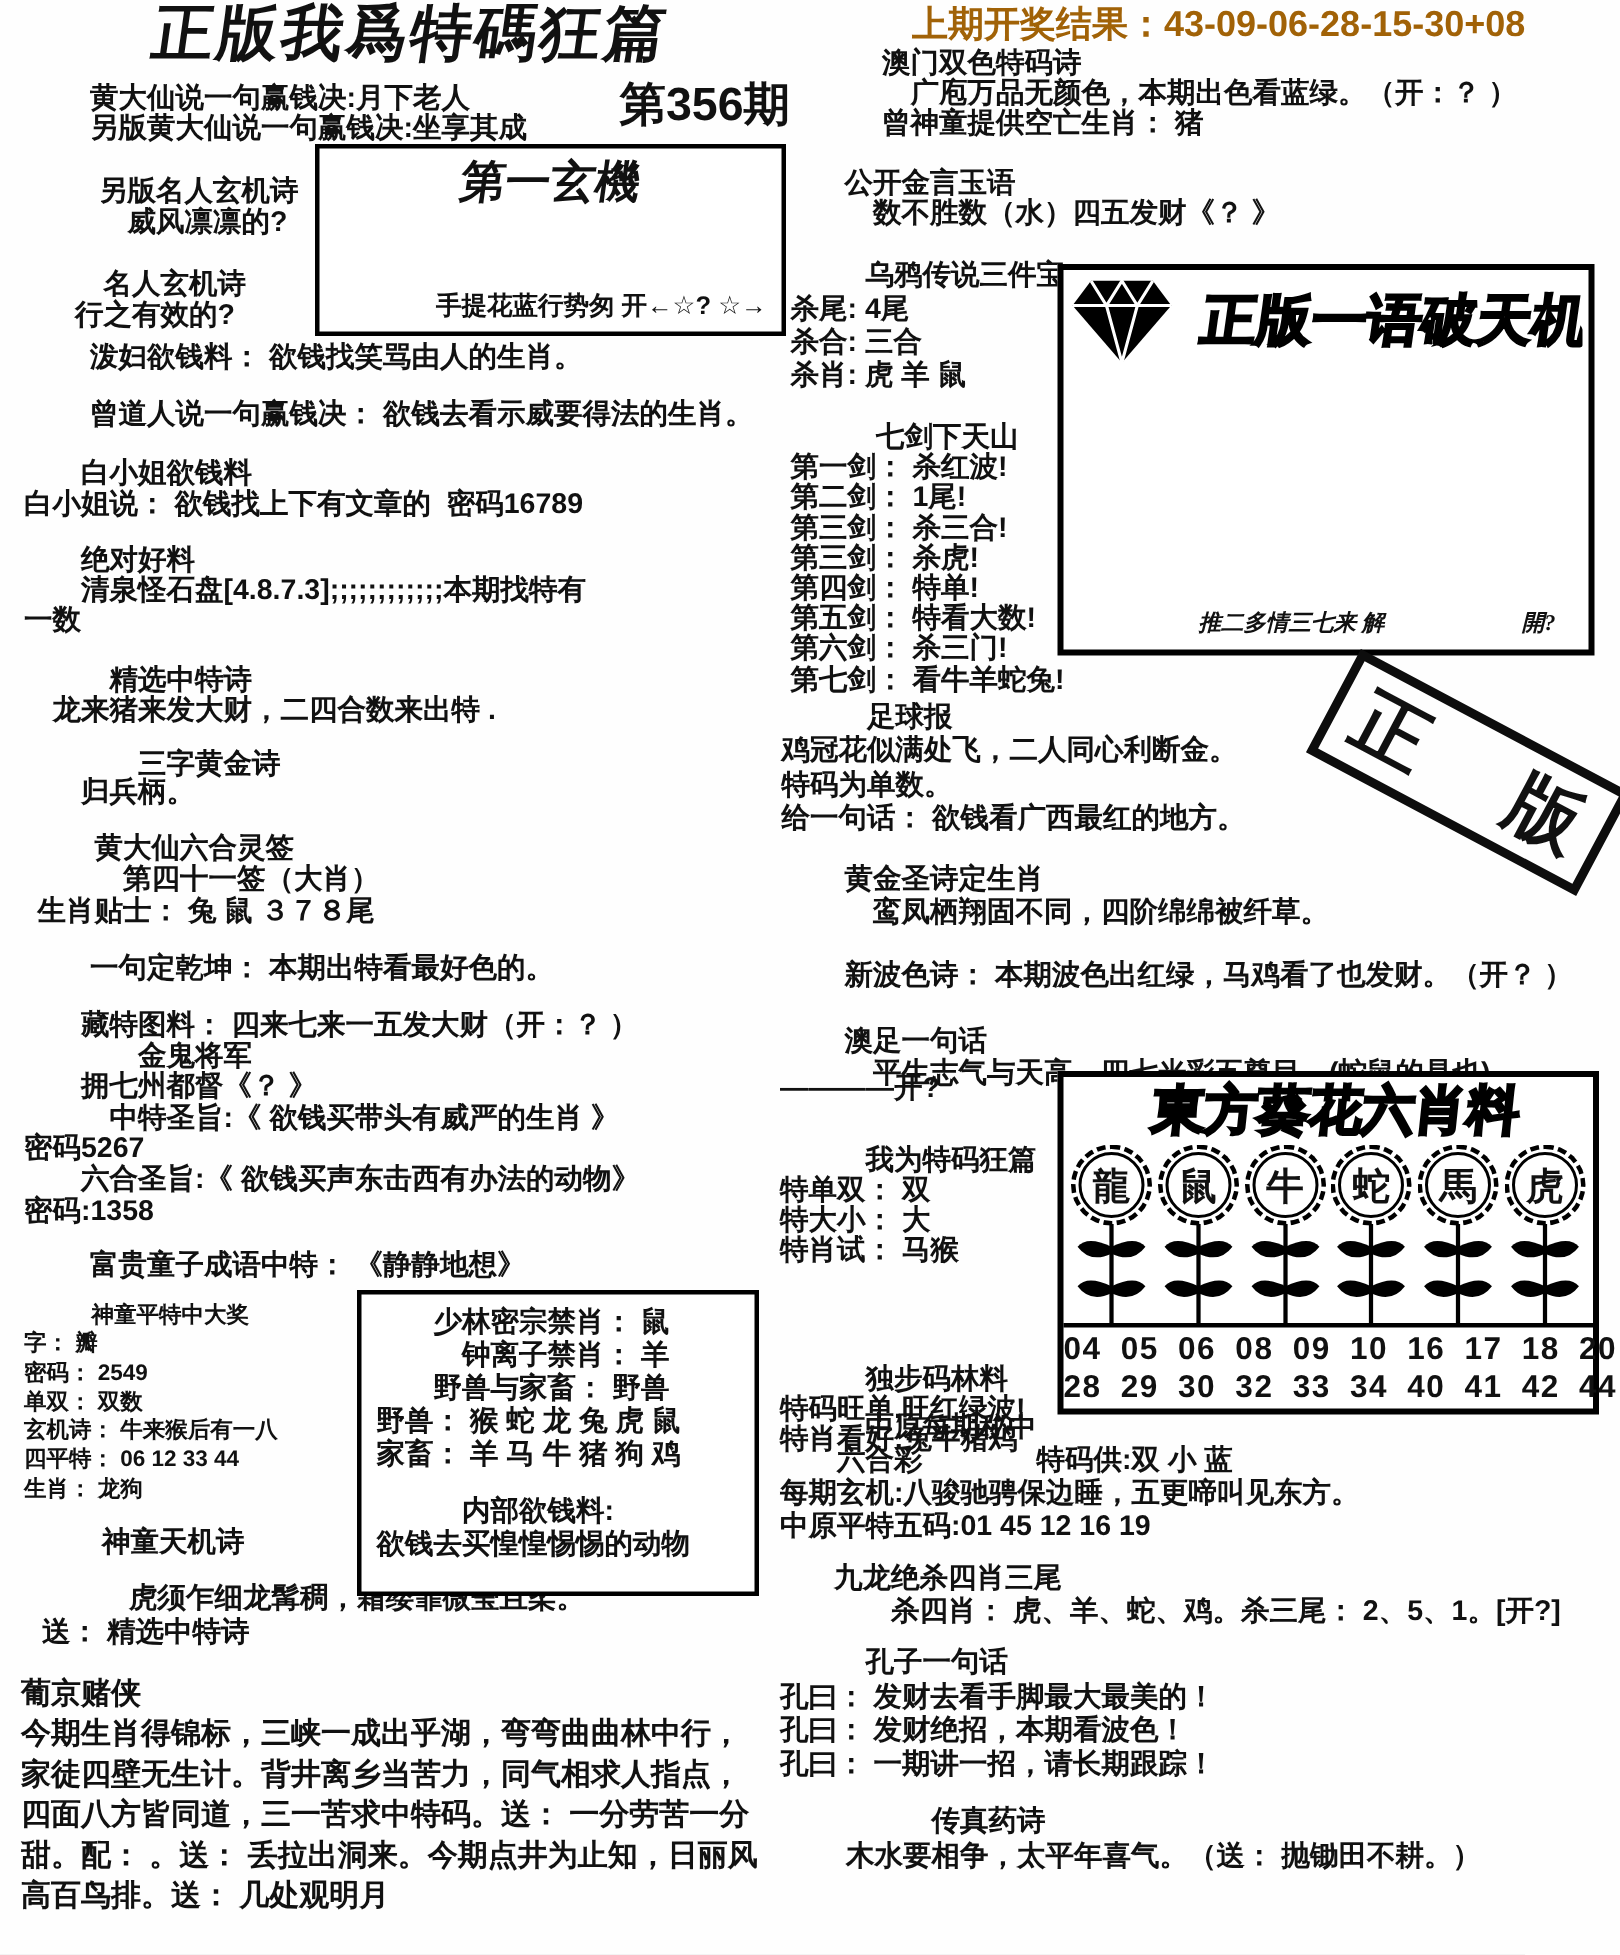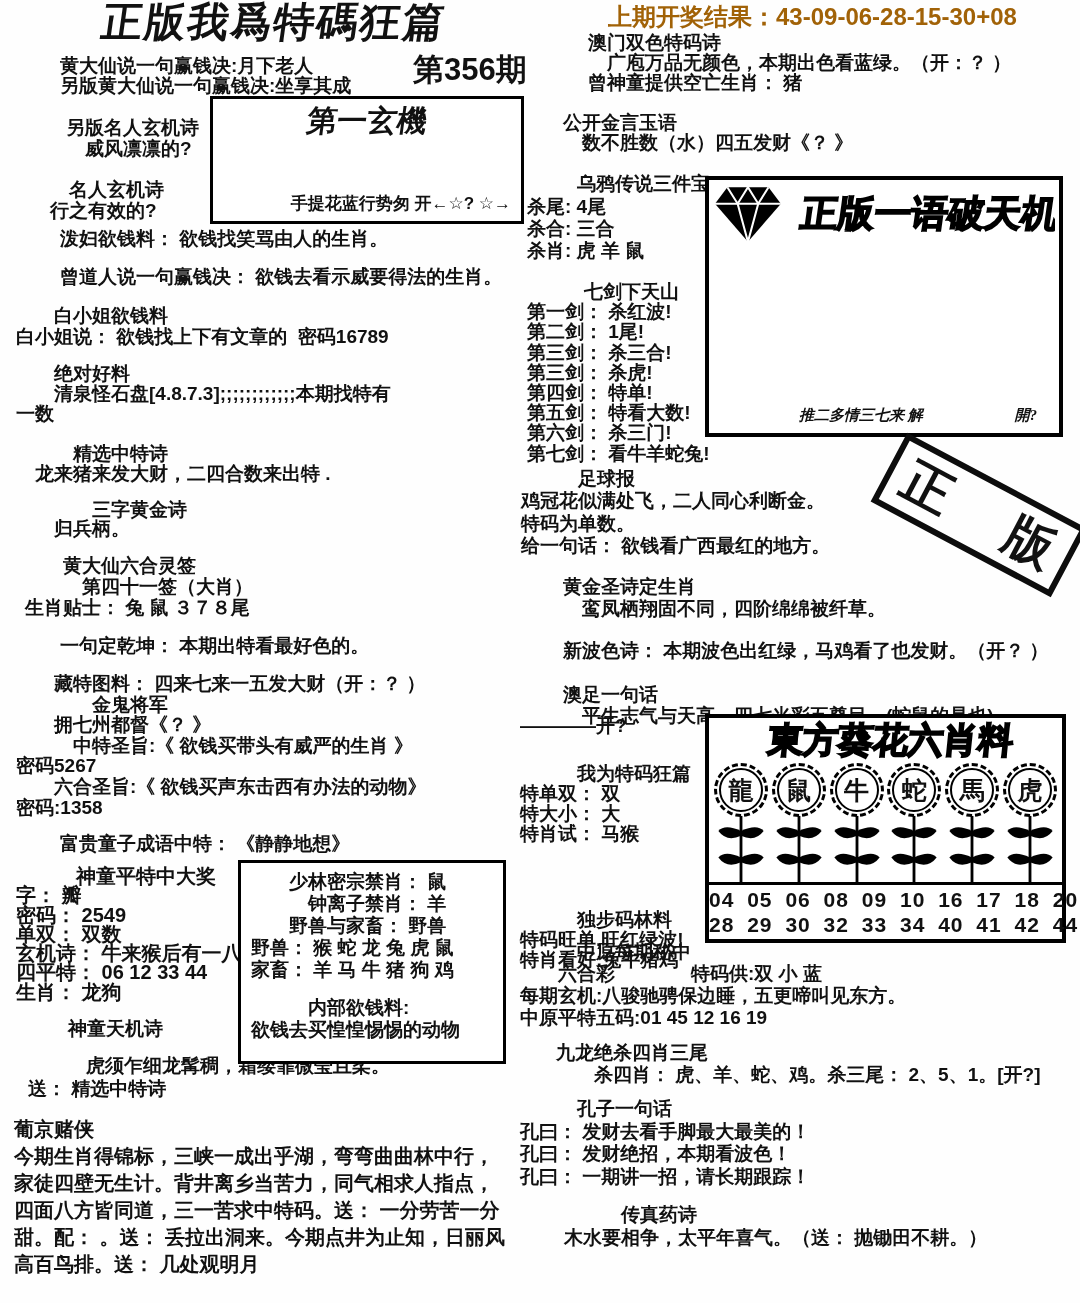--- a/index.html
+++ b/index.html
@@ -60,21 +60,21 @@
 生肖贴士： 兔 鼠 ３７８尾</div>
   <div class="blk" style="left:60px;top:636px;">一句定乾坤： 本期出特看最好色的。</div>
   <div class="blk" style="left:16px;top:674px;line-height:20.6px;">　　藏特图料： 四来七来一五发大财（开：？ ）
 　　　　金鬼将军
 　　拥七州都督《？ 》
 　　　中特圣旨:《 欲钱买带头有威严的生肖 》
 密码5267
 　　六合圣旨:《 欲钱买声东击西有办法的动物》
 密码:1358</div>
   <div class="blk" style="left:60px;top:834px;">富贵童子成语中特： 《静静地想》</div>
-  <div class="blk" style="left:16px;top:867px;font-size:20px;line-height:19.3px;">　　　神童平特中大奖
+  <div class="blk" style="left:16px;top:867px;font-size:15px;line-height:19.3px;">　　　神童平特中大奖
 字： 瓣
 密码： 2549
 单双： 双数
 玄机诗： 牛来猴后有一八
 四平特： 06 12 33 44
 生肖： 龙狗</div>
   <div class="blk" style="left:68px;top:1019px;">神童天机诗</div>
   <div class="blk" style="left:86px;top:1056px;">虎须乍细龙髯稠，霜缕霏微莹且柔。</div>
   <div class="blk" style="left:28px;top:1079px;">送： 精选中特诗</div>
   <div class="blk" style="left:14px;top:1116px;font-size:20px;line-height:27px;">葡京赌侠

